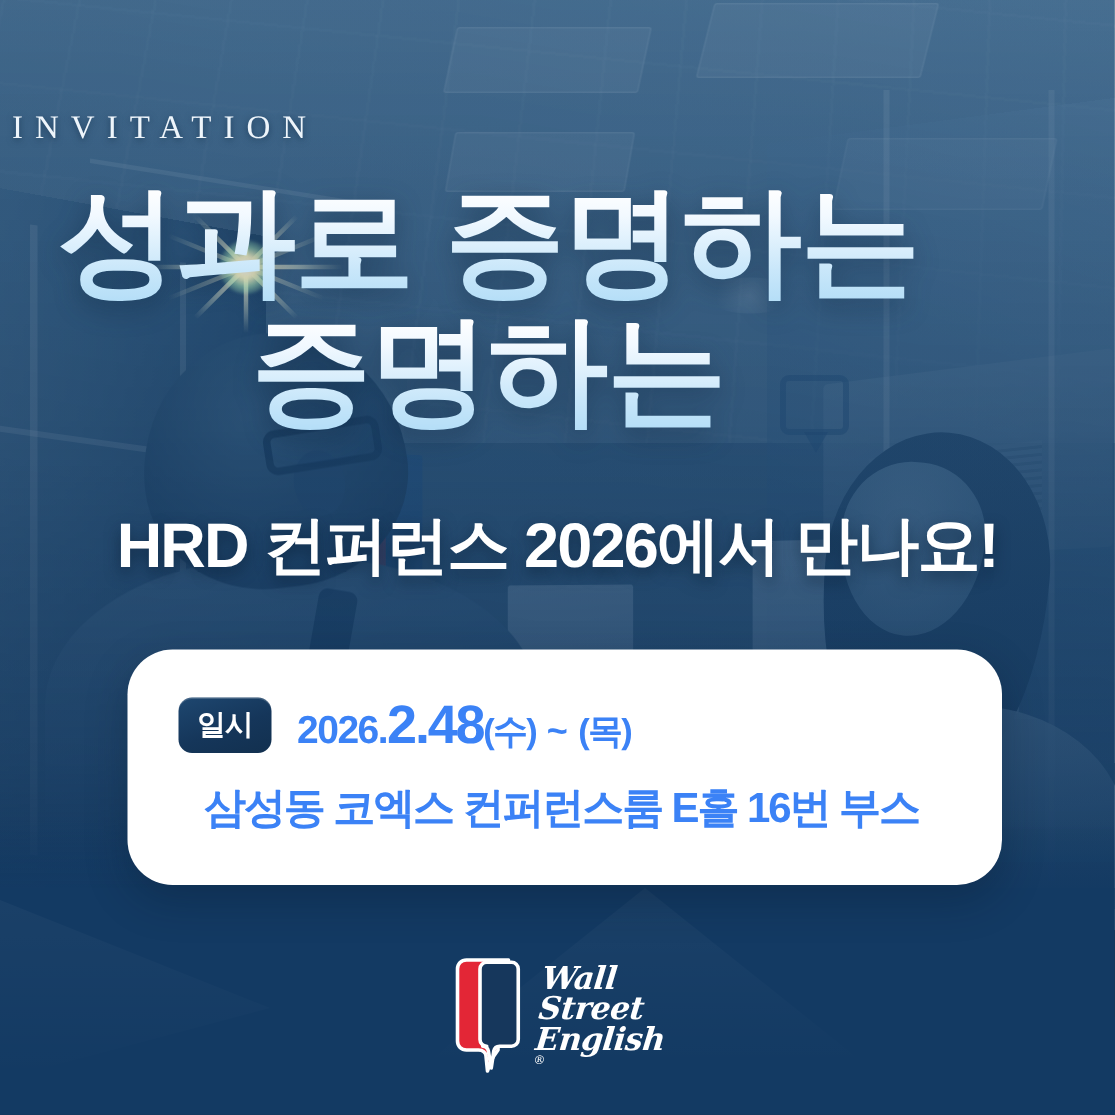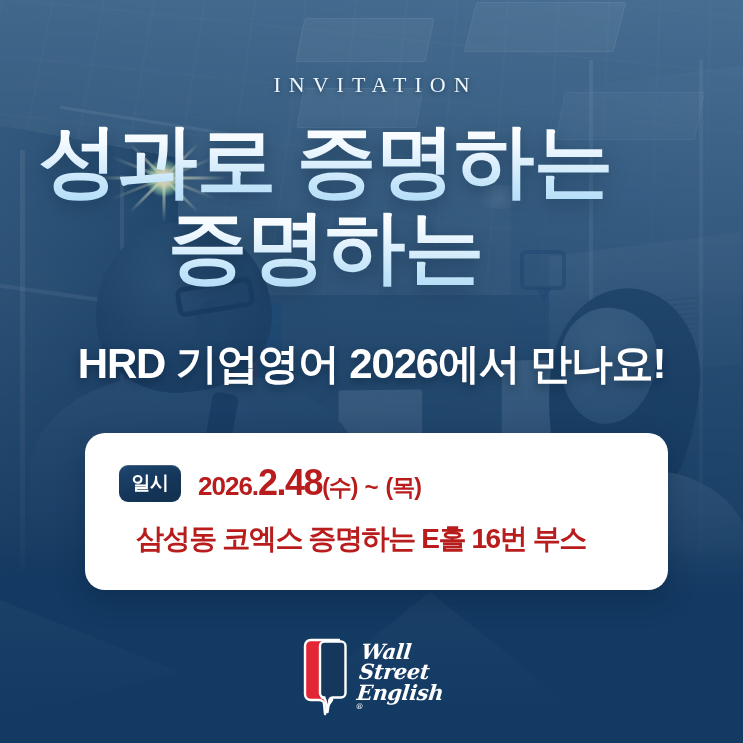--- a/index.html
+++ b/index.html
@@ -300,21 +300,21 @@
   .content {
     position: absolute;
     inset: 0;
     z-index: 20;
   }
 
   .eyebrow {
     position: absolute;
     left: 0; top: 72px;
     width: 743px;
-    text-align: center;
+    text-align: left;
     font-family: "Liberation Serif", "DejaVu Serif", serif;
     font-size: 22px;
     font-weight: 400;
     letter-spacing: 8px;
     color: #eef5fb;
     text-shadow: 0 1px 5px rgba(8,30,52,.55);
     text-indent: 8px;
   }
 
   .headline {
@@ -348,21 +348,21 @@
     color: #ffffff;
     text-shadow: 0 4px 10px rgba(8,28,50,.55);
   }
 
   
   .info-card {
     position: absolute;
     left: 85px; top: 433px;
     width: 583px; height: 157px;
     background: #ffffff;
-    border-radius: 20px;
+    border-radius: 30px;
     box-shadow: 0 10px 28px rgba(6,24,44,.30);
     padding: 22px 0 0 34px;
   }
   .info-row {
     display: flex;
     align-items: center;
     height: 56px;
   }
   .badge {
     flex: 0 0 auto;
@@ -374,21 +374,21 @@
     font-size: 19px;
     font-weight: 700;
     letter-spacing: -0.5px;
     display: flex;
     align-items: center;
     justify-content: center;
     box-shadow: inset 0 1px 0 rgba(255,255,255,.18);
   }
   .row-text {
     margin-left: 17px;
-    color: #b91c1c;
+    color: #3b82f6;
     white-space: nowrap;
     display: flex;
     align-items: baseline;
   }
   .t-sm   { font-size: 26px; font-weight: 700; letter-spacing: -1px; }
   .t-lg   { font-size: 36px; font-weight: 700; letter-spacing: -1.5px; }
   .t-par  { font-size: 23px; font-weight: 700; letter-spacing: -1px; }
   .t-tilde{ font-size: 24px; font-weight: 700; margin: 0 7px; }
   .t-place{ font-size: 28px; font-weight: 700; letter-spacing: -1.4px; }
 
@@ -487,38 +487,38 @@
 
   <div class="content">
 
     <div class="eyebrow">INVITATION</div>
 
     <div class="headline">
       <span class="hl">성과로 증명하는</span>
       <span class="hl">증명하는</span>
     </div>
 
-    <div class="subhead">HRD 기업영어 2026에서 만나요!</div>
+    <div class="subhead">HRD 컨퍼런스 2026에서 만나요!</div>
 
     <div class="info-card">
 
       <div class="info-row">
         <div class="badge">일시</div>
         <div class="row-text">
           <span class="t-sm">2026.</span>
           <span class="t-lg">2.48</span>
           <span class="t-par">(수)</span>
           <span class="t-tilde">~</span>
           <span class="t-par">(목)</span>
         </div>
       </div>
 
       <div class="info-row">
         <div class="row-text">
-          <span class="t-place">삼성동 코엑스 증명하는 E홀 16번 부스</span>
+          <span class="t-place">삼성동 코엑스 컨퍼런스룸 E홀 16번 부스</span>
         </div>
       </div>
 
     </div>
 
     <div class="logo">
       <div class="logo-inner">
         <div class="logo-mark">
           <svg viewBox="0 0 52 78" width="52" height="78" aria-hidden="true">
             <path d="M7 8 C7 4.5 9.5 2 13 2 L41 2 C41 2 36 5 34 8 L34 62 C34 62 31 66 29 70 L27 76 L26 66 C26 64 24 62 21 62 L13 62 C9.5 62 7 59.5 7 56 Z" fill="#e32636" stroke="#ffffff" stroke-width="2.4" stroke-linejoin="round"></path>

